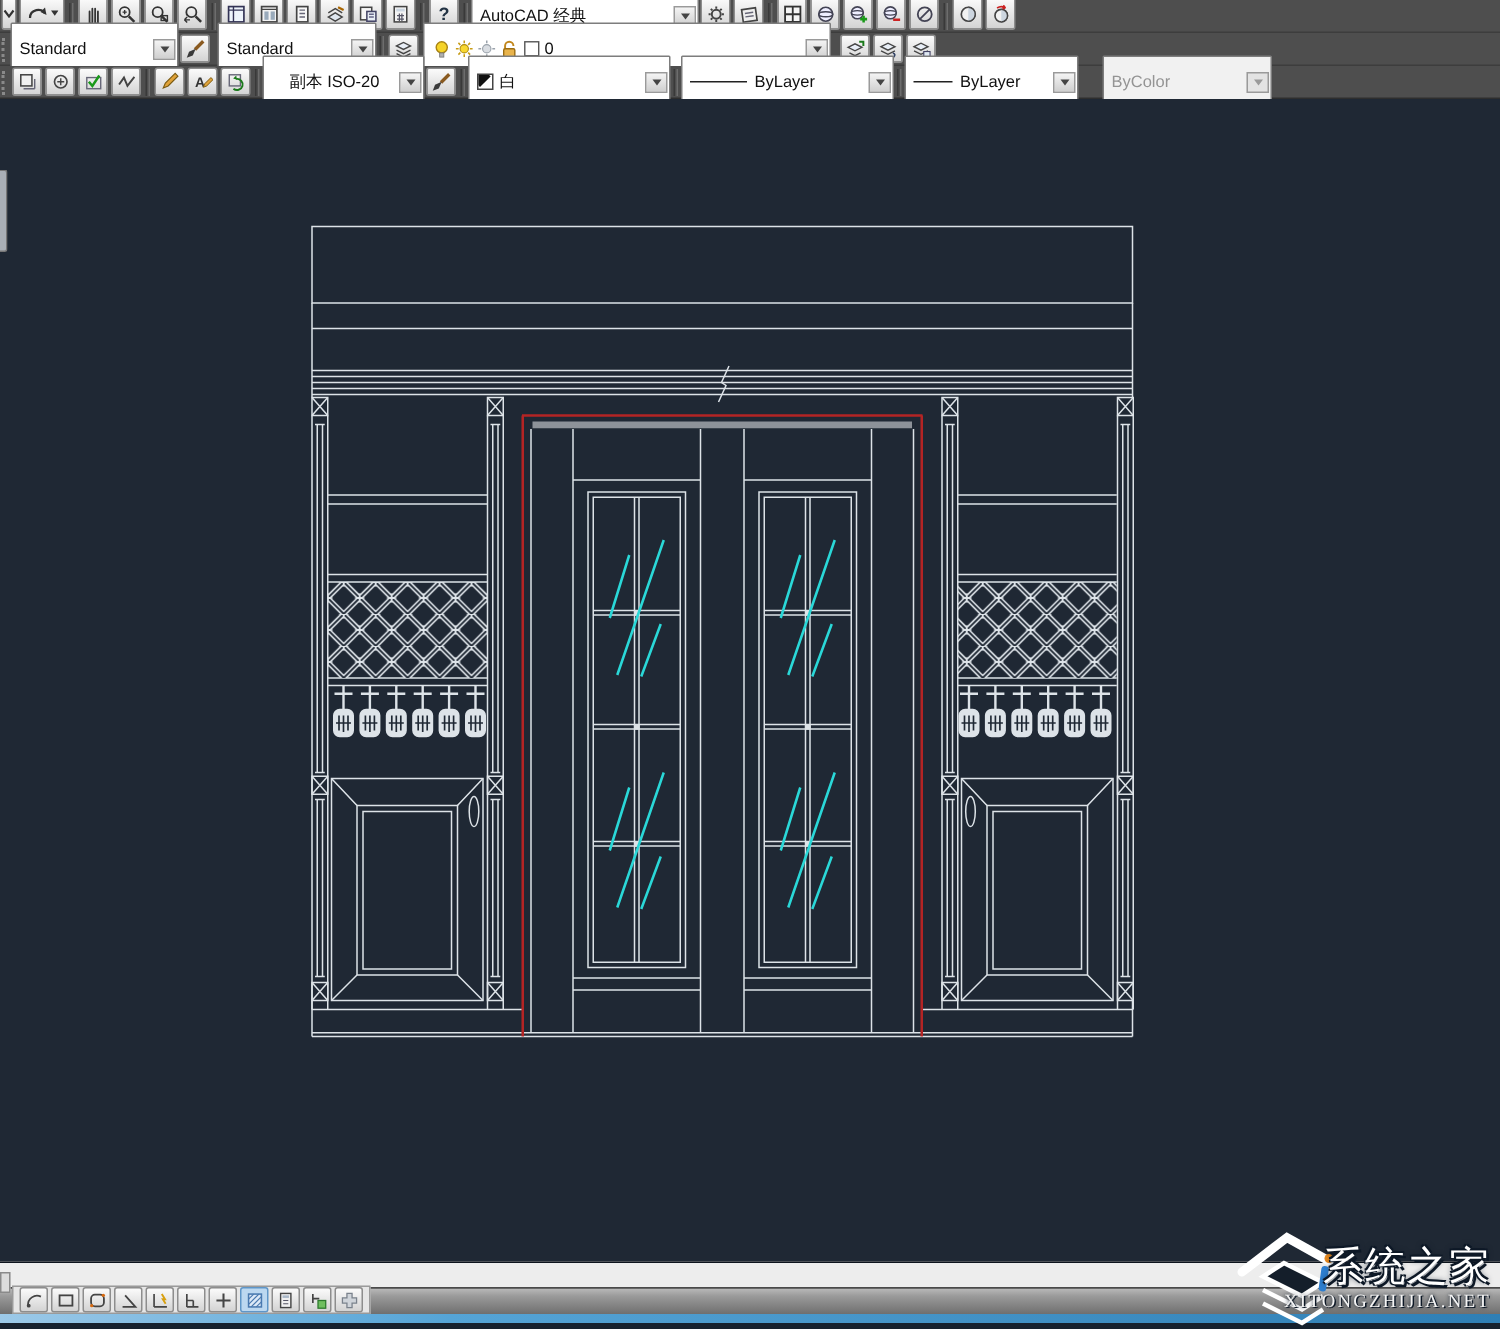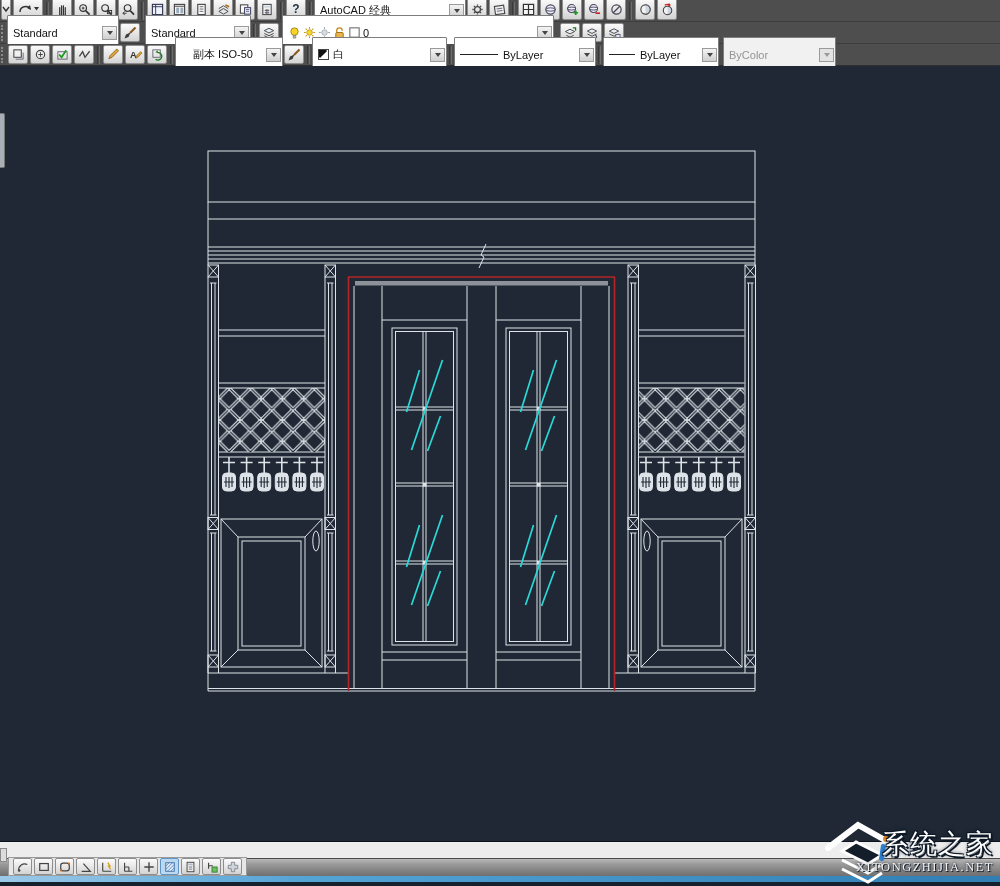--- a/index.html
+++ b/index.html
@@ -329,21 +329,21 @@
       </div>
     <div class="btn">
         <svg class="tico" width="13" height="13" viewBox="0 0 14 14">
           <rect x="2" y="2" width="8" height="8" fill="none" stroke="#667" stroke-width="1"></rect>
           <path d="M5 12 a4 4 0 1 0 2 -7" fill="none" stroke="#1a7a1a" stroke-width="1.4"></path>
           <path d="M7 2.5 L7.5 5.5 L4.8 4.6 Z" fill="#1a7a1a"></path>
         </svg>
       </div>
     <div class="sep"></div>
     <div class="combo" style="width:108px">
-      <span class="cval" style="text-align:center">副本 ISO-50</span>
+      <span class="cval" style="text-align:center">副本 ISO-20</span>
       <span class="carrow"></span>
     </div>
     <div class="btn">
         <svg class="tico" width="14" height="14" viewBox="0 0 14 14">
           <path d="M12.5 1.5 L7 7" stroke="#8a5a20" stroke-width="2.2"></path>
           <path d="M7.5 6.5 L3 8.5 L1.5 12.5 L5.5 11 Z" fill="#3a3a3a"></path>
         </svg>
       </div>
     <div class="sep"></div>
     <div class="combo" style="width:135px">
@@ -356,21 +356,21 @@
       <span class="ltline"></span>
       <span class="cval">ByLayer</span>
       <span class="carrow"></span>
     </div>
     <div class="sep"></div>
     <div class="combo" style="width:116px">
       <span class="ltline short"></span>
       <span class="cval">ByLayer</span>
       <span class="carrow"></span>
     </div>
-    <div class="combo disabled" style="width:113px;margin-left:4px">
+    <div class="combo disabled" style="width:113px;margin-left:16px">
       <span class="cval">ByColor</span>
       <span class="carrow"></span>
     </div>
   </div>
 
   <div class="canvas">
     <div class="side-tab"></div>
     <svg width="1000" height="775" viewBox="0 66 1000 775">
       <defs>
         <g id="xblk" stroke="var(--cad-line)" fill="none">

